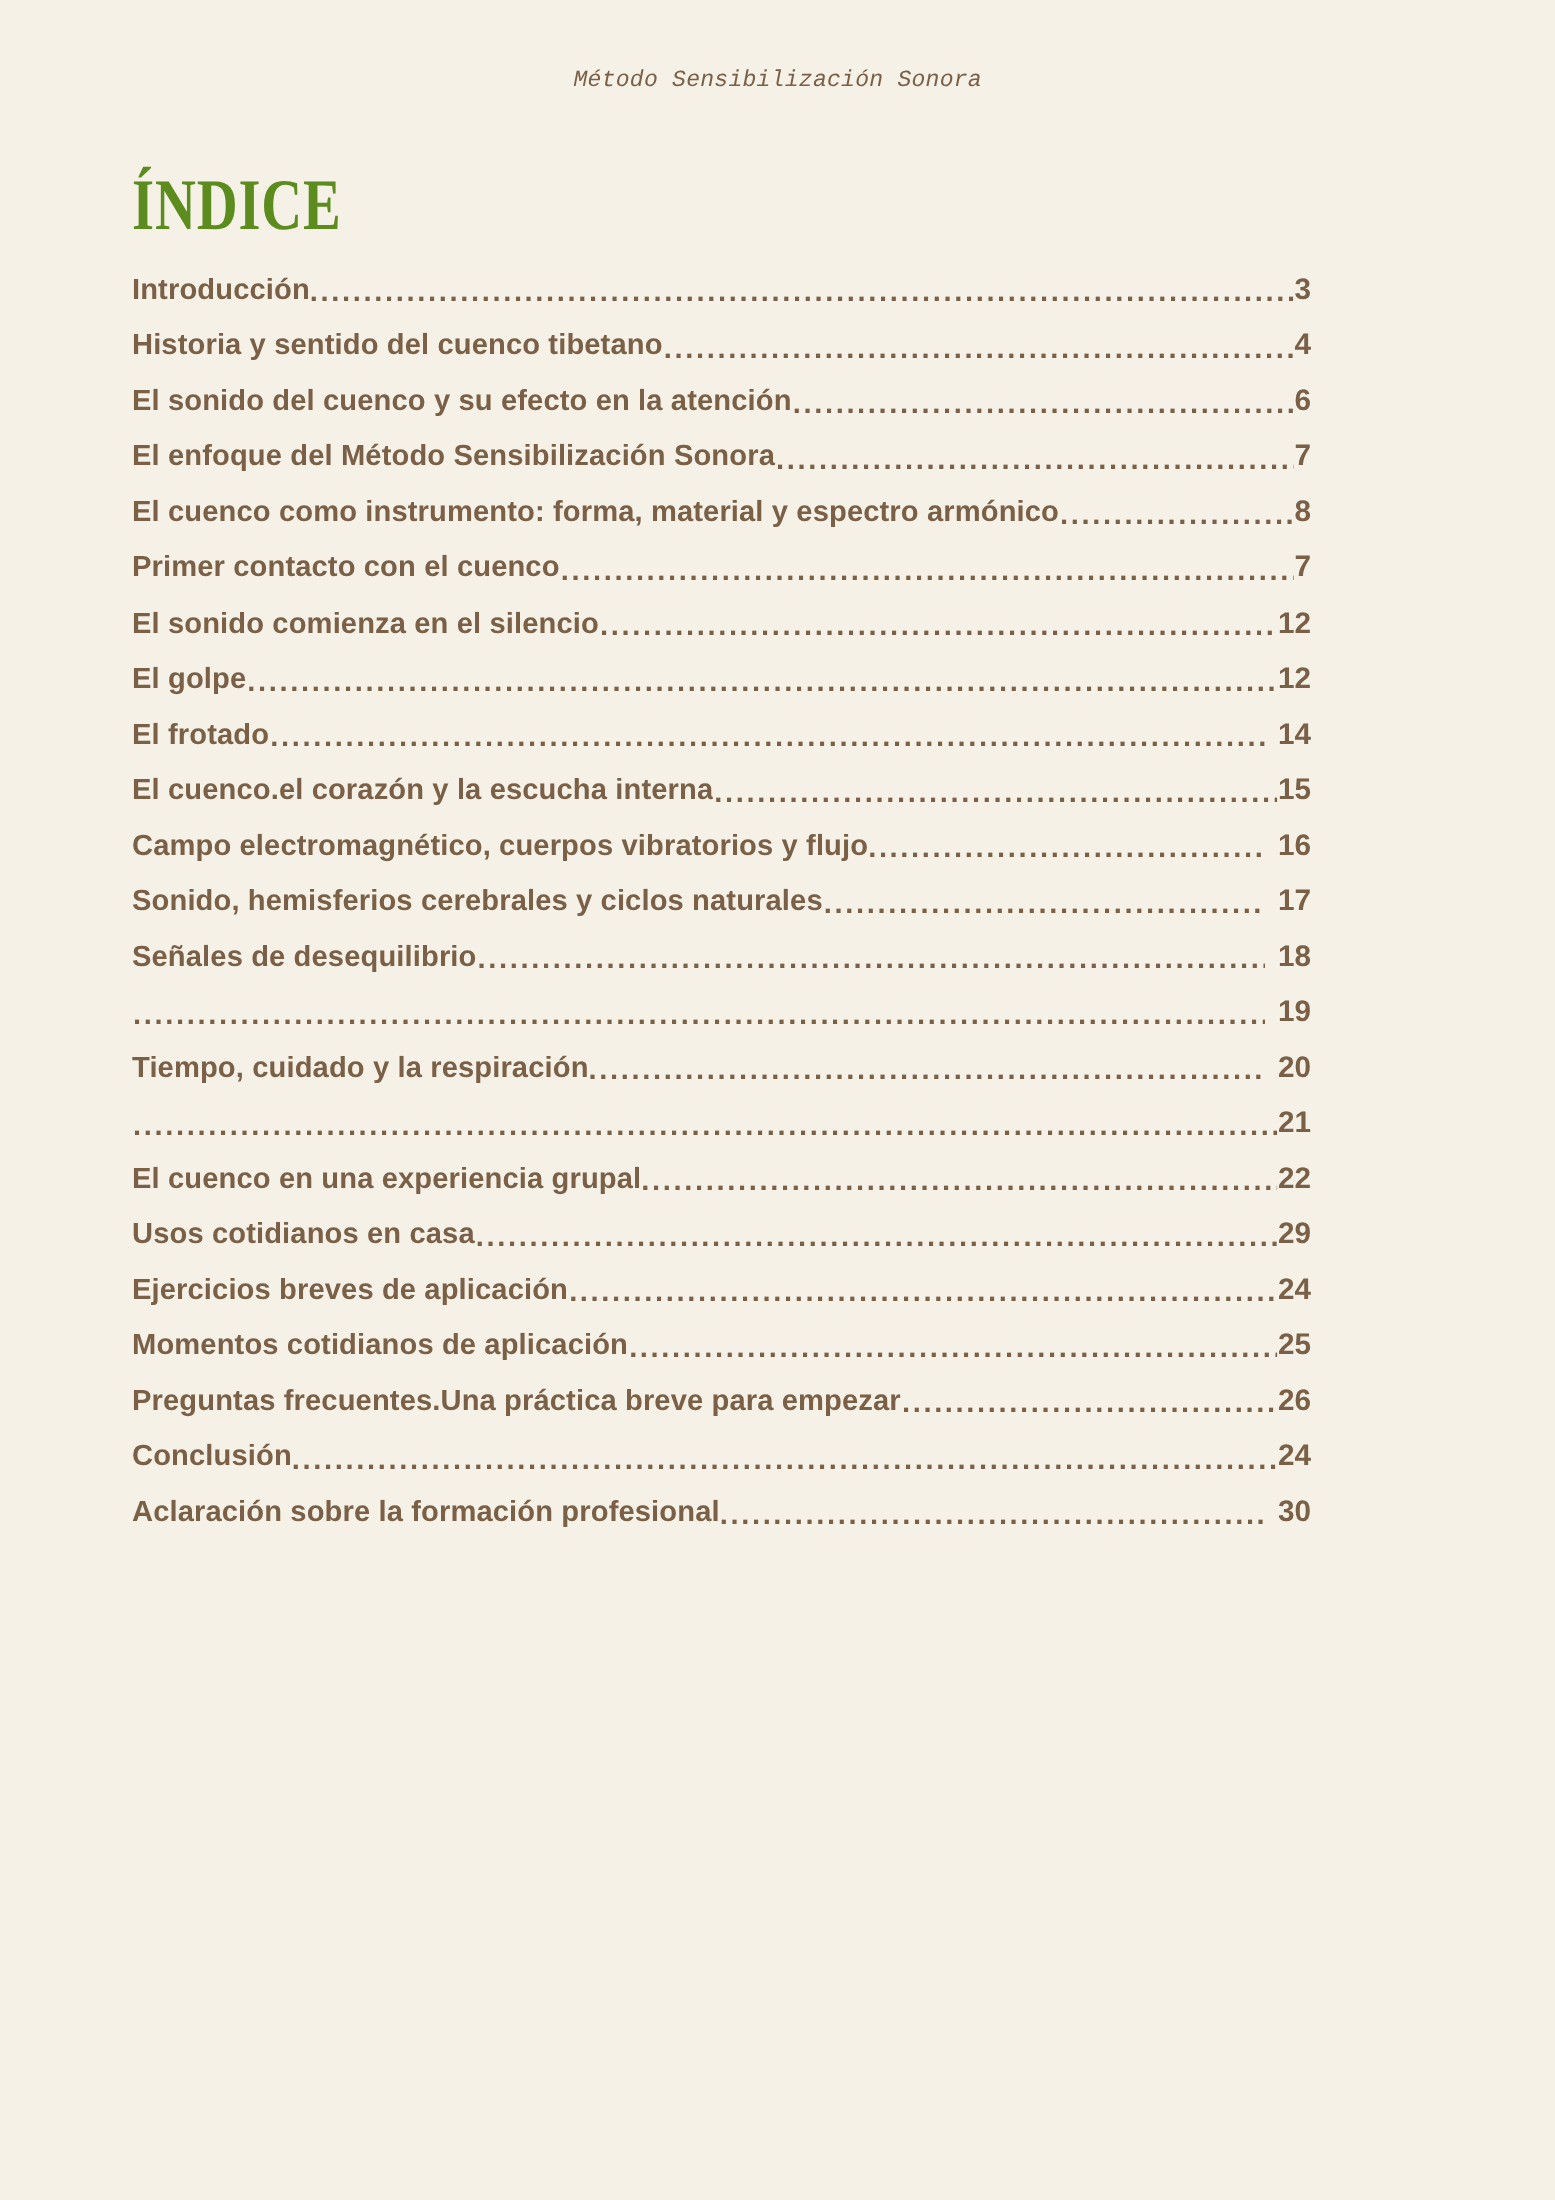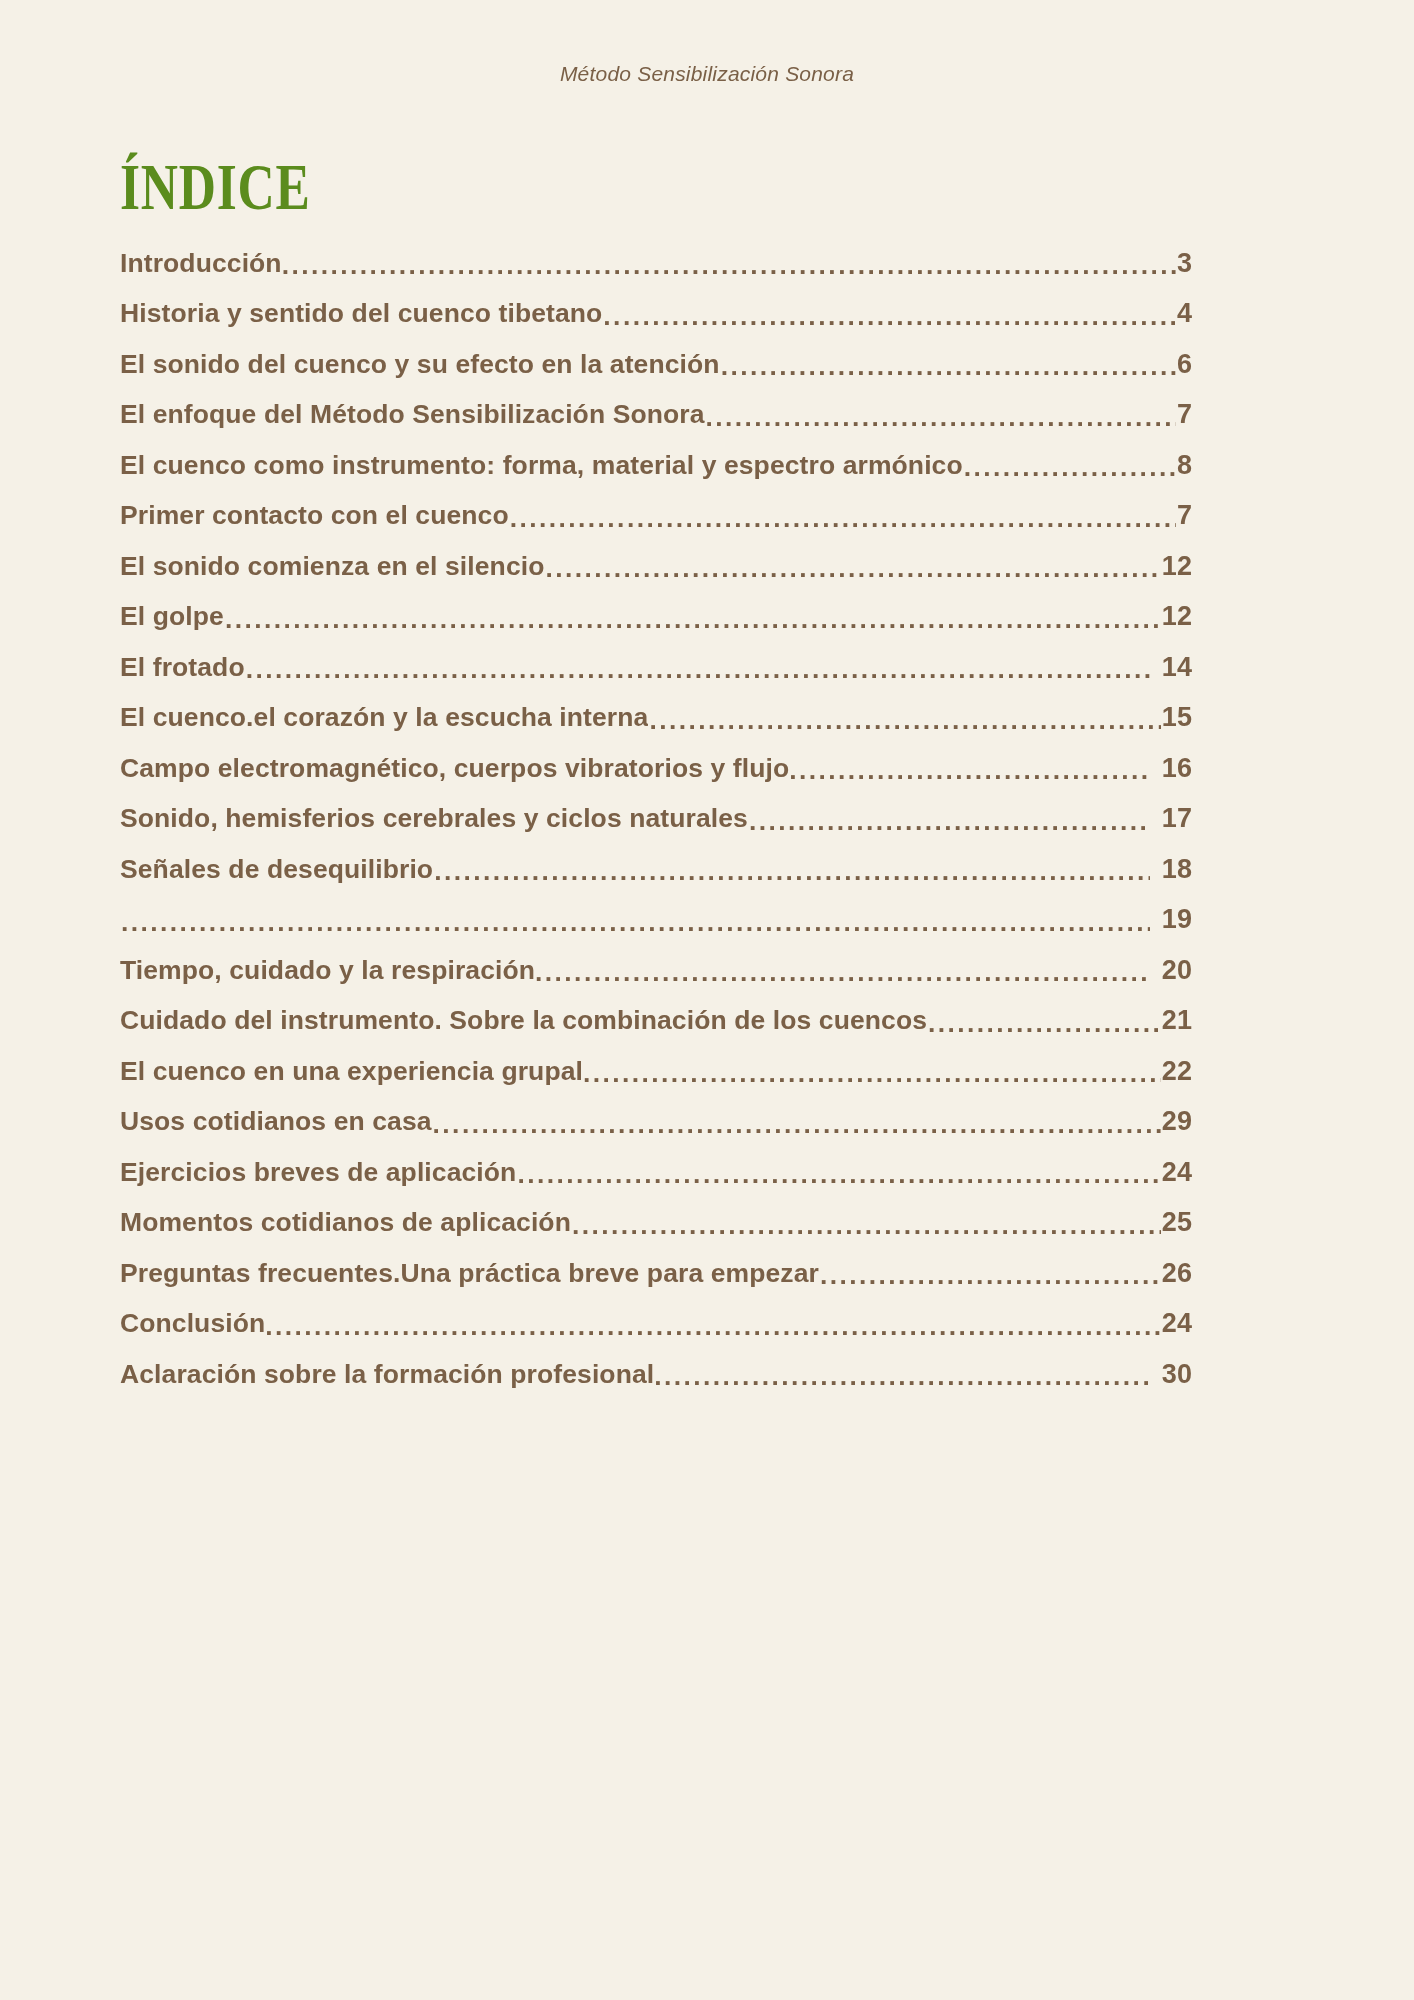--- a/index.html
+++ b/index.html
@@ -23,21 +23,21 @@
     box-sizing: border-box;
   }
 
   
   .running-header {
     position: absolute;
     top: 62px;
     left: 0;
     width: 1414px;
     text-align: center;
-    font-family: Liberation Sans, sans-serif;
+    font-family: Liberation Mono, monospace;
     font-style: italic;
     font-weight: 400;
     font-size: 21px;
     letter-spacing: 0.2px;
     color: #7a6047;
   }
 
   
   .toc-title {
     position: absolute;
@@ -192,21 +192,20 @@
       <div class="toc-row gap">
         <span class="toc-leader"></span>
         <span class="toc-page">19</span>
       </div>
       <div class="toc-row tight gap">
         <span class="toc-label">Tiempo, cuidado y la respiración</span>
         <span class="toc-leader"></span>
         <span class="toc-page">20</span>
       </div>
       <div class="toc-row">
-        <span class="toc-label">Cuidado del instrumento. Sobre la combinación de los cuencos</span>
         <span class="toc-leader"></span>
         <span class="toc-page">21</span>
       </div>
       <div class="toc-row tight">
         <span class="toc-label">El cuenco en una experiencia grupal</span>
         <span class="toc-leader"></span>
         <span class="toc-page">22</span>
       </div>
       <div class="toc-row">
         <span class="toc-label">Usos cotidianos en casa</span>

